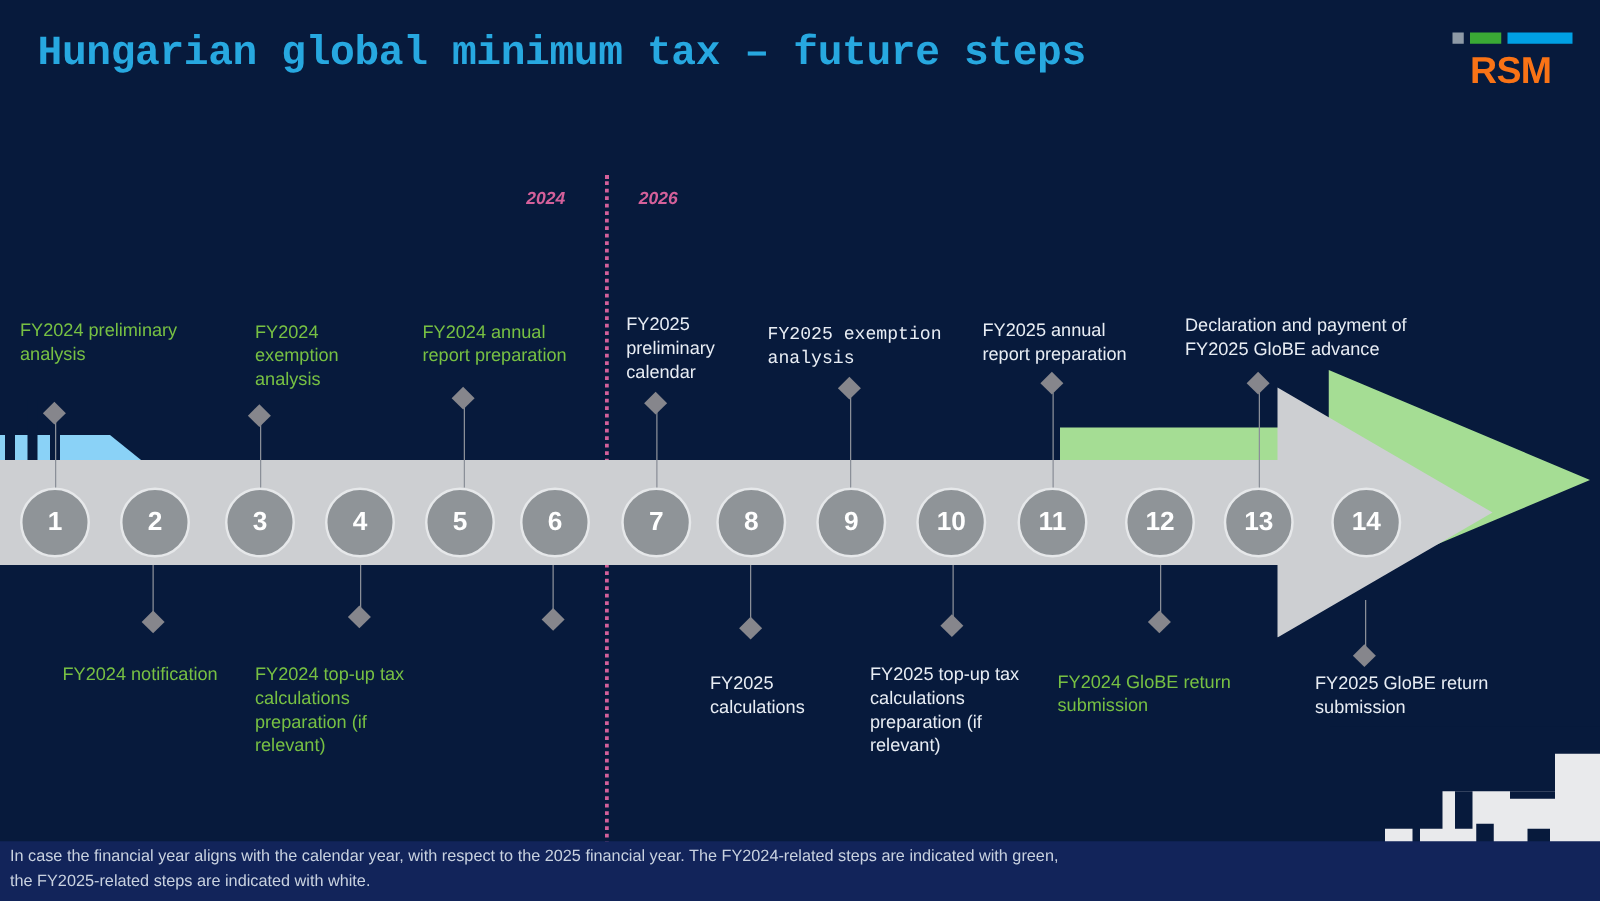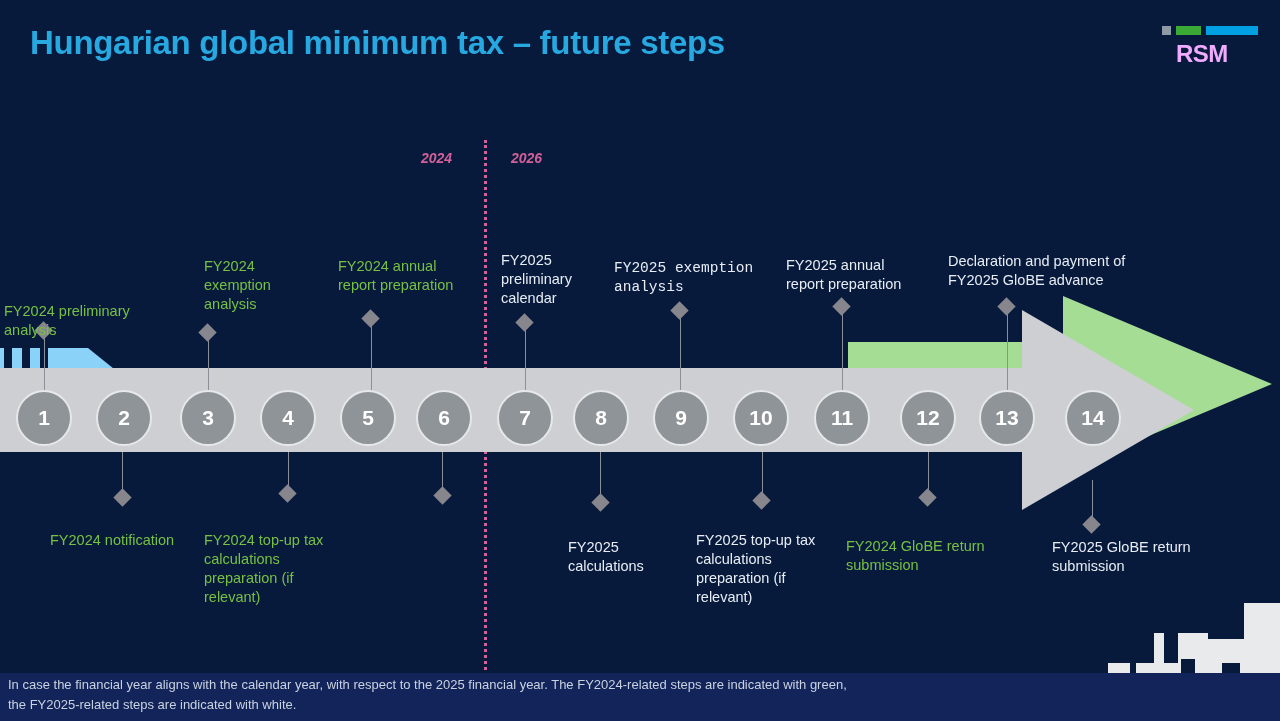--- a/index.html
+++ b/index.html
@@ -9,31 +9,31 @@
     font-family:"Liberation Sans","DejaVu Sans",sans-serif;
     overflow:hidden;
     position:relative;
   }
   .stage{position:absolute;left:0;top:0;width:1280px;height:721px;overflow:hidden;}
 
   
   .title{
     position:absolute;left:30px;top:24px;
     font-size:33px;font-weight:bold;letter-spacing:-0.3px;
-    color:#27a8e0;white-space:nowrap;
+    color:#27a8e0;white-space:nowrap;font-family:Liberation Mono, monospace;
   }
   .logo{position:absolute;right:38px;top:22px;width:80px;height:52px;}
   .logo-bars{position:absolute;left:0;top:4px;width:80px;height:9px;}
   .lb{position:absolute;top:0;height:9px;}
   .lb1{left:0;width:9px;background:#8e9aa6;}
   .lb2{left:14px;width:25px;background:#3aa935;}
   .lb3{left:44px;width:52px;background:#00a0e3;}
   .logo-text{
     position:absolute;left:14px;top:18px;
-    font-size:24px;font-weight:bold;color:#f0abfc;letter-spacing:-0.5px;
+    font-size:30px;font-weight:bold;color:#f97316;letter-spacing:-0.5px;
   }
 
   
   .year-divider{
     position:absolute;left:484px;top:140px;width:0;height:536px;
     border-left:3px dotted #d4609a;
   }
   .year-label{
     position:absolute;top:150px;
     font-size:14px;font-weight:bold;font-style:italic;color:#d4609a;
@@ -161,21 +161,21 @@
 
   <div class="conn" style="left:762px; top:452px; height:44px;"></div>
   <div class="diamond" style="left:755px; top:494px;"></div>
 
   <div class="conn" style="left:928px; top:452px; height:42px;"></div>
   <div class="diamond" style="left:921px; top:491px;"></div>
 
   <div class="conn" style="left:1092px;top:480px; height:40px;"></div>
   <div class="diamond" style="left:1085px;top:518px;"></div>
 
-  <div class="lbl green" style="left:4px;   top:256px; width:150px;margin-top:46px;">FY2024 preliminary analysis</div>
+  <div class="lbl green" style="left:16px;   top:256px; width:150px;">FY2024 preliminary analysis</div>
   <div class="lbl green" style="left:204px; top:257px; width:112px;">FY2024 exemption analysis</div>
   <div class="lbl green" style="left:338px; top:257px; width:116px;">FY2024 annual report preparation</div>
   <div class="lbl white" style="left:501px; top:251px; width:92px;">FY2025 preliminary calendar</div>
   <div class="lbl white" style="left:614px; top:259px; width:160px;font-family:Liberation Mono, monospace;">FY2025 exemption analysis</div>
   <div class="lbl white" style="left:786px; top:256px; width:136px;">FY2025 annual report preparation</div>
   <div class="lbl white" style="left:948px; top:252px; width:186px;">Declaration and payment of FY2025 GloBE advance</div>
 
   <div class="lbl green" style="left:50px;  top:531px; width:156px;">FY2024 notification</div>
   <div class="lbl green" style="left:204px; top:531px; width:138px;">FY2024 top-up tax calculations preparation (if relevant)</div>
   <div class="lbl white" style="left:568px; top:538px; width:96px;">FY2025 calculations</div>

